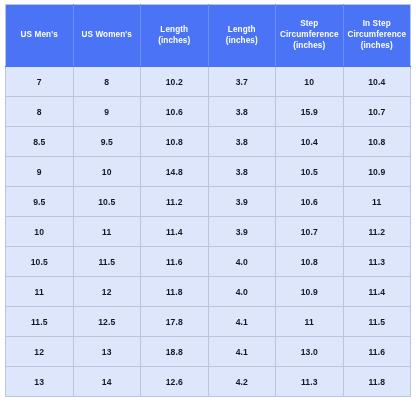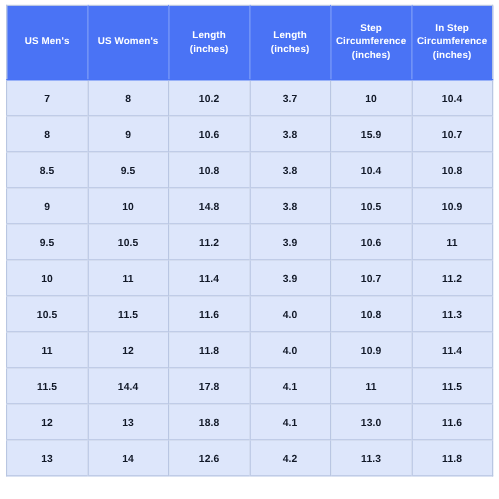--- a/index.html
+++ b/index.html
@@ -156,21 +156,21 @@
         <tr>
           <td>11</td>
           <td>12</td>
           <td>11.8</td>
           <td>4.0</td>
           <td>10.9</td>
           <td>11.4</td>
         </tr>
         <tr>
           <td>11.5</td>
-          <td>14.4</td>
+          <td>12.5</td>
           <td>17.8</td>
           <td>4.1</td>
           <td>11</td>
           <td>11.5</td>
         </tr>
         <tr>
           <td>12</td>
           <td>13</td>
           <td>18.8</td>
           <td>4.1</td>

